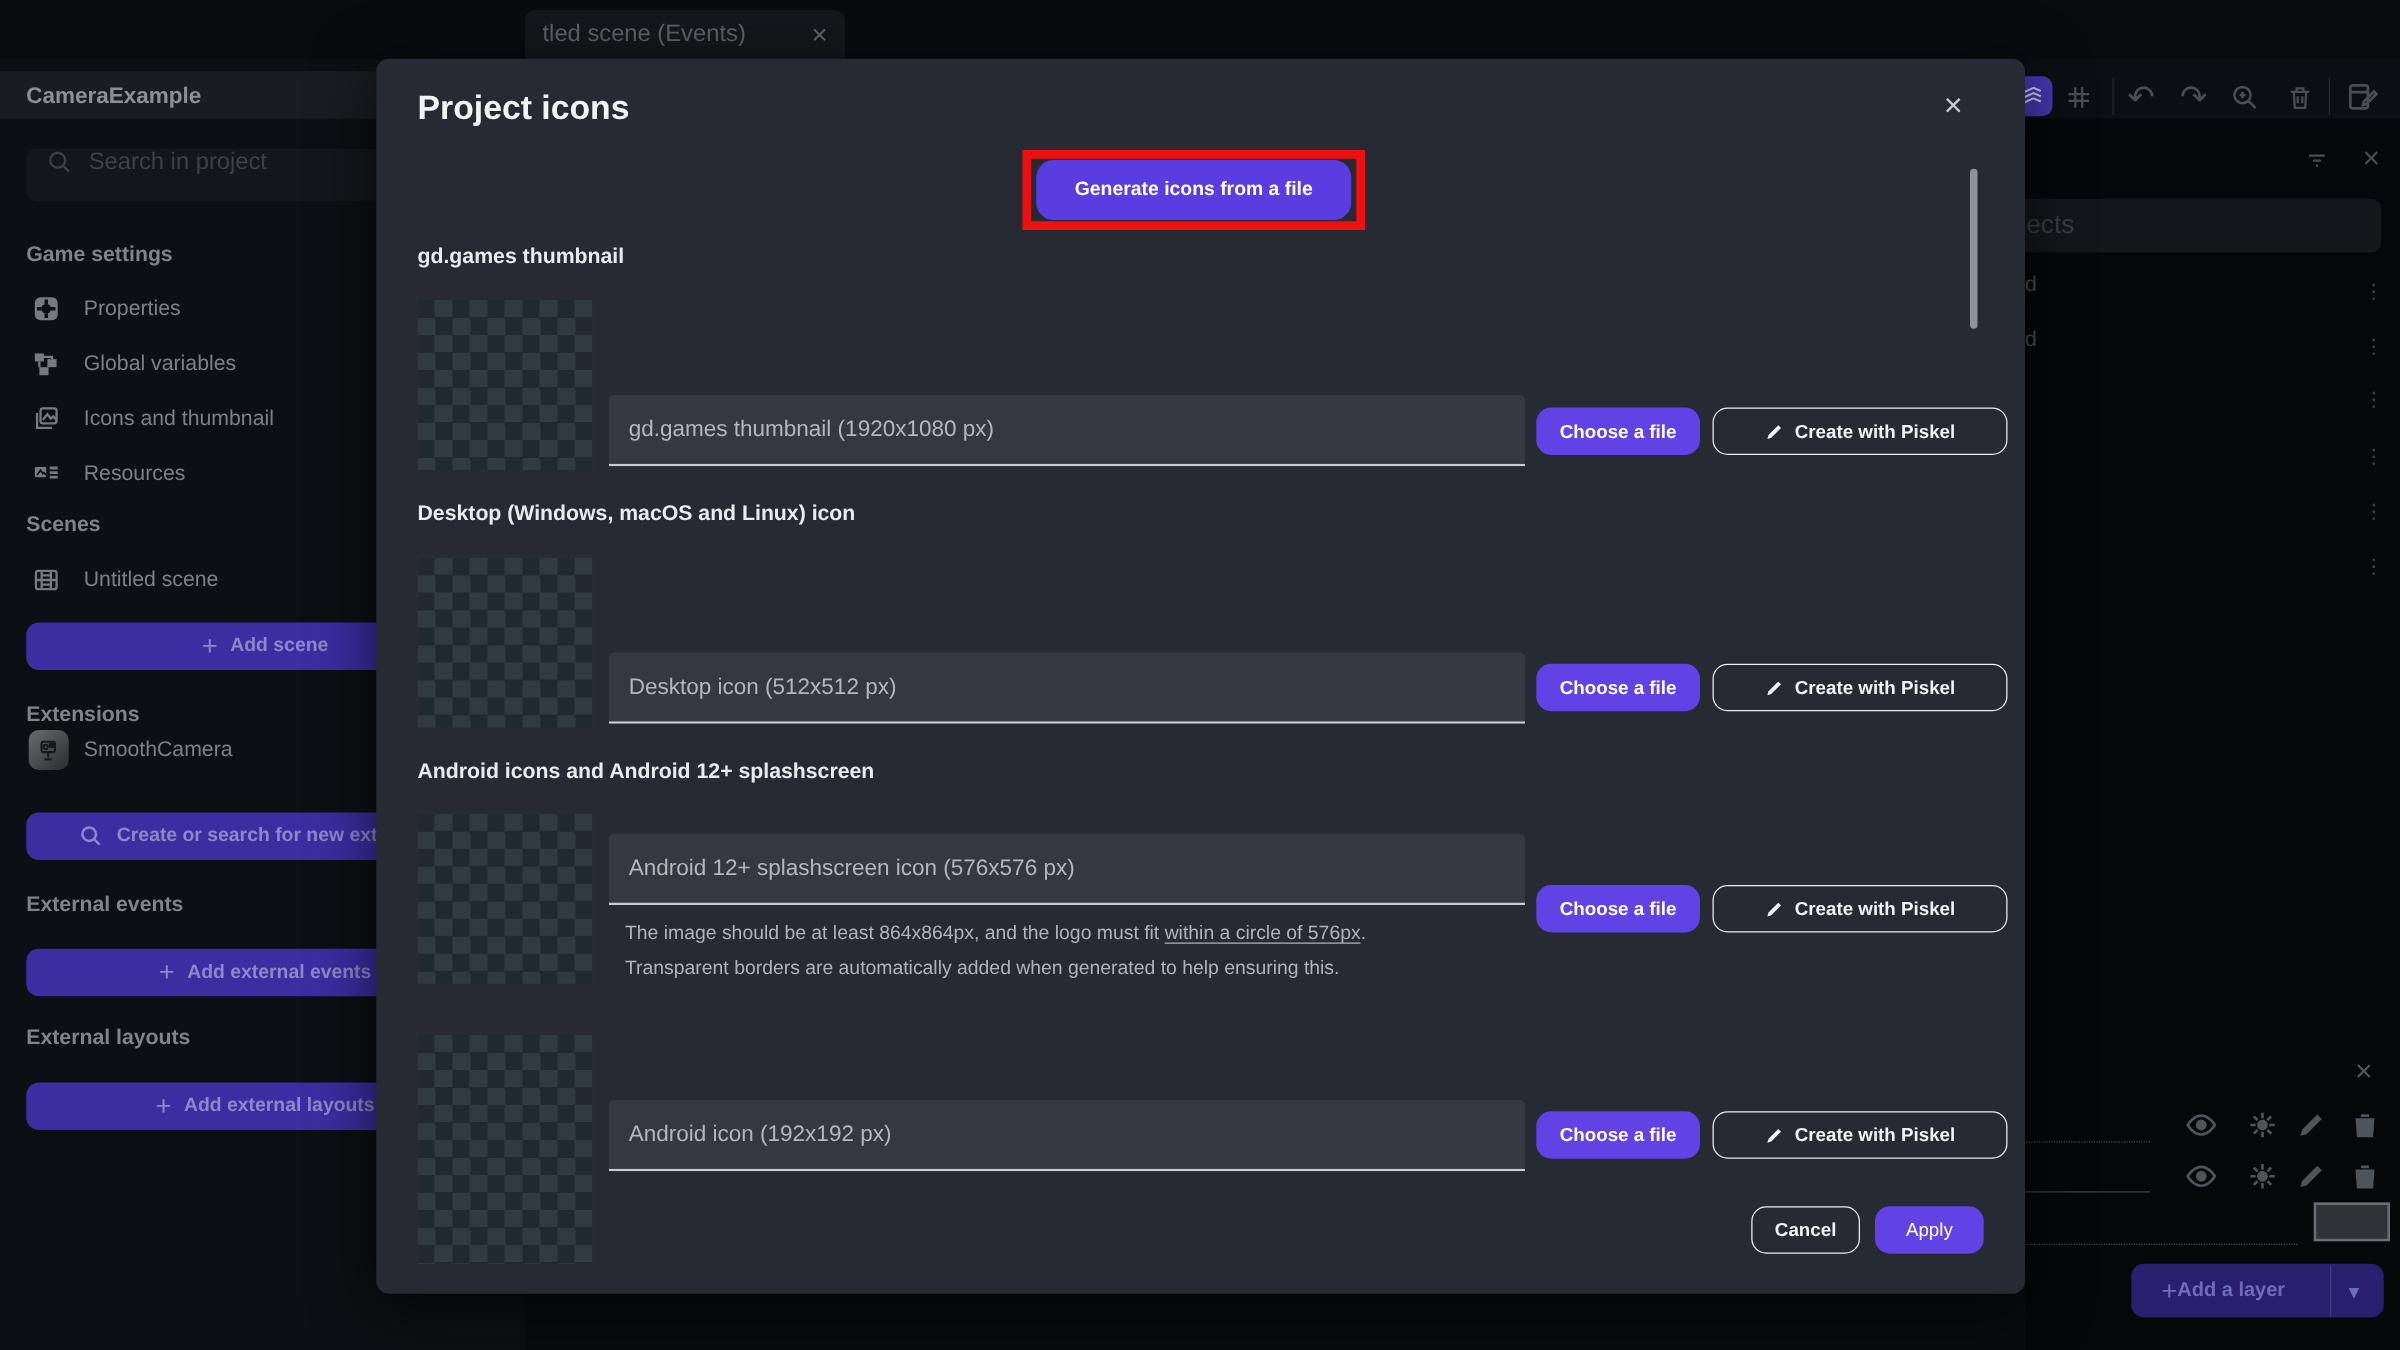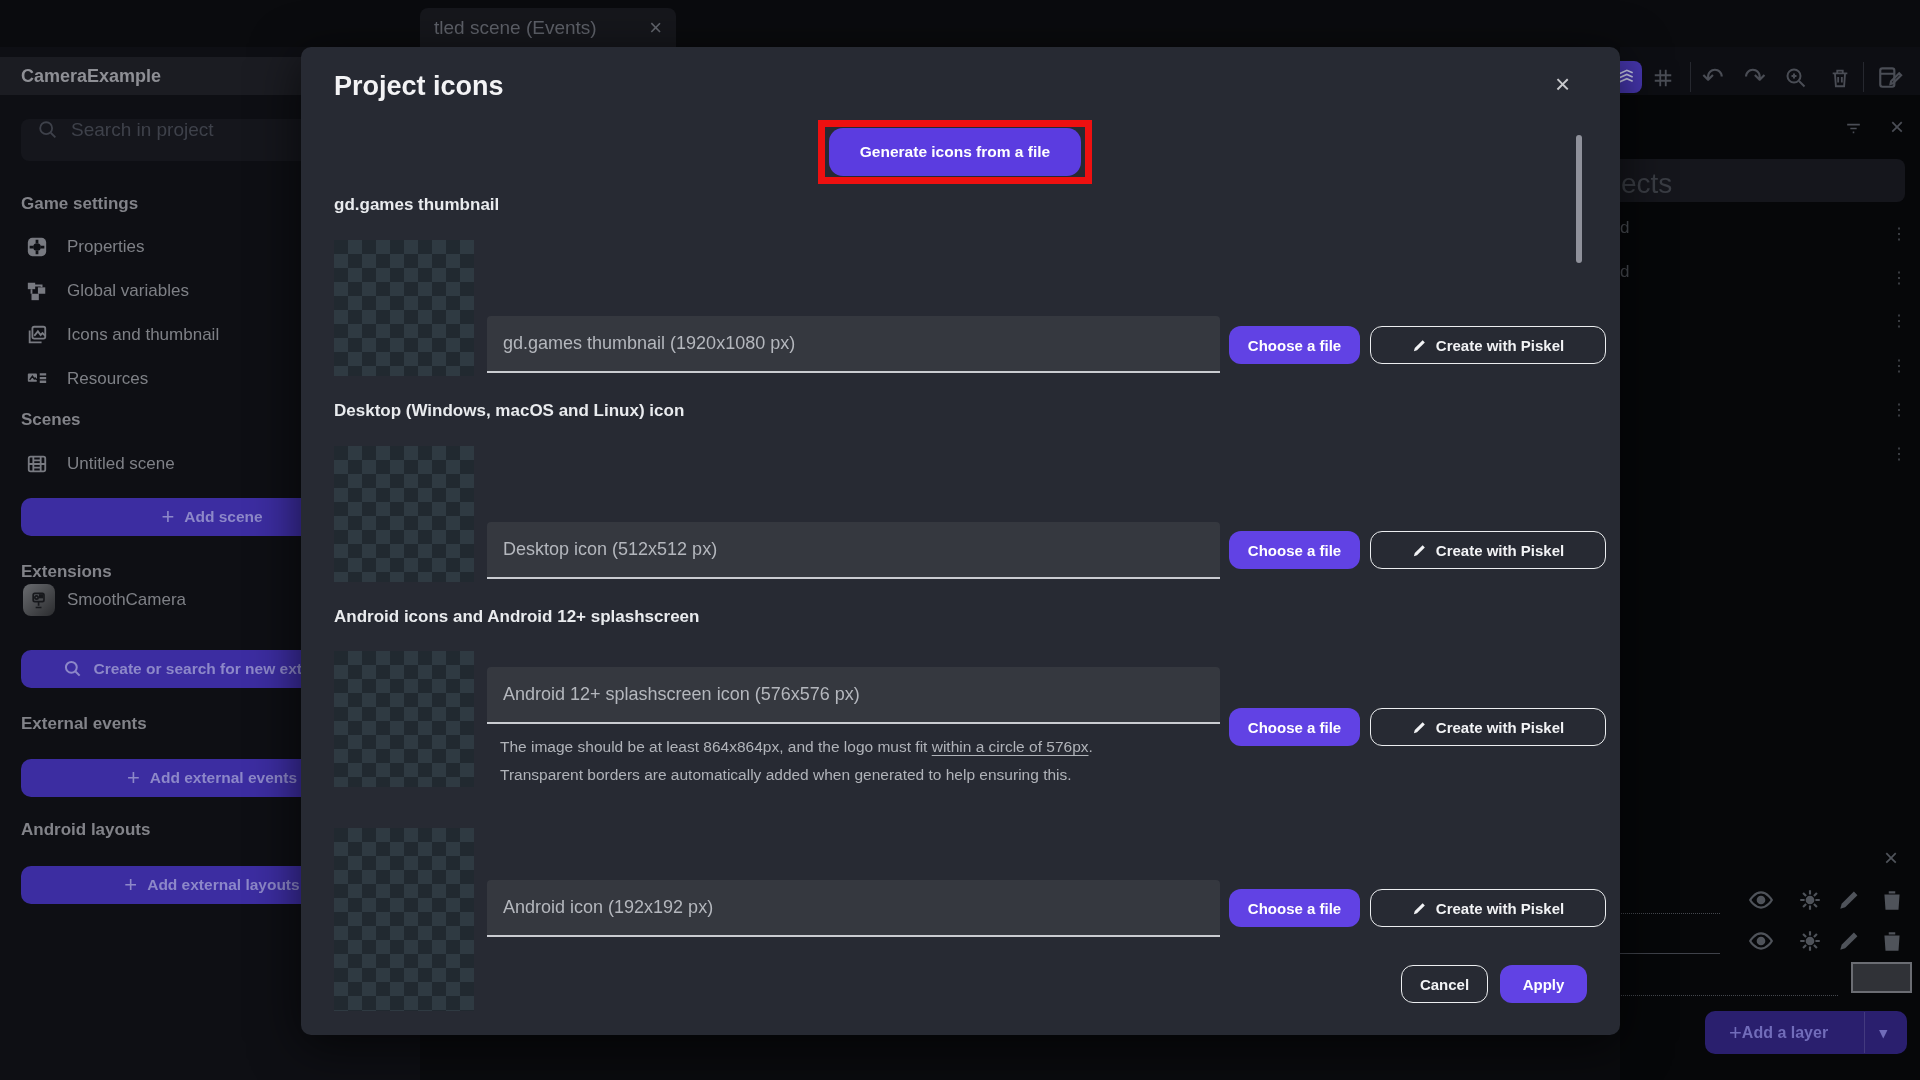--- a/index.html
+++ b/index.html
@@ -55,21 +55,21 @@
   .field::placeholder{color:#b4b7bd;opacity:1;}
   .choose-btn{width:131px;height:38px;background:#6142e4;color:#fff;font-weight:bold;font-size:15px;
               border:none;border-radius:12px;cursor:pointer;font-family:inherit;}
   .piskel-btn{width:236px;height:38px;background:transparent;color:#f2f3f5;font-weight:bold;font-size:15px;
               border:1.5px solid #eceef0;border-radius:12px;cursor:pointer;font-family:inherit;
               display:flex;align-items:center;justify-content:center;gap:9px;}
   .helper{color:#b0b3b9;font-size:15.5px;line-height:28px;}
   .helper u{text-underline-offset:3px;}
   .cancel-btn{width:87px;height:38px;background:transparent;color:#f2f3f5;font-weight:bold;font-size:15px;
               border:1.5px solid #eceef0;border-radius:12px;cursor:pointer;font-family:inherit;}
-  .apply-btn{width:87px;height:38px;background:#6142e4;color:#fff;font-weight:bold;font-size:15px;
+  .apply-btn{width:87px;height:38px;background:#6142e4;color:#fff;font-weight:normal;font-size:15px;
              border:none;border-radius:12px;cursor:pointer;font-family:inherit;}
   .scroll-thumb{width:6px;height:128px;background:#8f919b;border-radius:3px;}
 </style>
 </head>
 <body>
 
 <div class="screen">
 
   <div class="abs tab" style="left:420px;top:8px;width:256px;height:39px;">
     <span class="tab-label" style="margin-left:14px;">tled scene (Events)</span>
@@ -176,21 +176,21 @@
       <span>Create or search for new extensions</span>
     </button>
 
     <div class="abs sb-section" style="left:21px;top:667px;">External events</div>
 
     <button class="abs sb-btn" style="left:21px;top:712px;width:382px;height:38px;">
       <span class="plus">+</span>
       <span>Add external events</span>
     </button>
 
-    <div class="abs sb-section" style="left:21px;top:773px;">Android layouts</div>
+    <div class="abs sb-section" style="left:21px;top:773px;">External layouts</div>
 
     <button class="abs sb-btn" style="left:21px;top:819px;width:382px;height:38px;">
       <span class="plus">+</span>
       <span>Add external layouts</span>
     </button>
   </div>
 
   <div class="abs" style="left:1620px;top:47px;width:300px;height:48px;background:#0d0e13;"></div>
   <div class="abs" style="left:1620px;top:95px;width:300px;height:985px;background:#060709;"></div>
 
@@ -229,21 +229,21 @@
   </div>
 
   <div class="abs tb-ic" style="left:1843px;top:118px;width:20px;height:20px;">
     <svg width="19" height="19" viewBox="0 0 24 24" fill="none" stroke="currentColor" stroke-width="2.2">
         <path d="M4 7h16M8 12h8M11 17h2"></path>
       </svg>
   </div>
   <div class="abs tb-ic" style="left:1886px;top:115px;width:22px;height:24px;font-size:24px;">×</div>
 
   <div class="abs" style="left:1560px;top:159px;width:345px;height:43px;background:#15161c;border-radius:8px;">
-    <span class="abs" style="left:61px;top:9px;color:#3a3d44;font-size:28px;">ects</span>
+    <span class="abs" style="left:61px;top:9px;color:#3a3d44;font-size:21px;">ects</span>
   </div>
 
   <span class="abs" style="left:1620px;top:218px;color:#4a4d53;font-size:17px;">d</span>
   <span class="abs" style="left:1620px;top:262px;color:#4a4d53;font-size:17px;">d</span>
 
   <span class="abs kebab" style="left:1891px;top:226px;">⋮</span>
   <span class="abs kebab" style="left:1891px;top:270px;">⋮</span>
   <span class="abs kebab" style="left:1891px;top:313px;">⋮</span>
   <span class="abs kebab" style="left:1891px;top:358px;">⋮</span>
   <span class="abs kebab" style="left:1891px;top:402px;">⋮</span>

